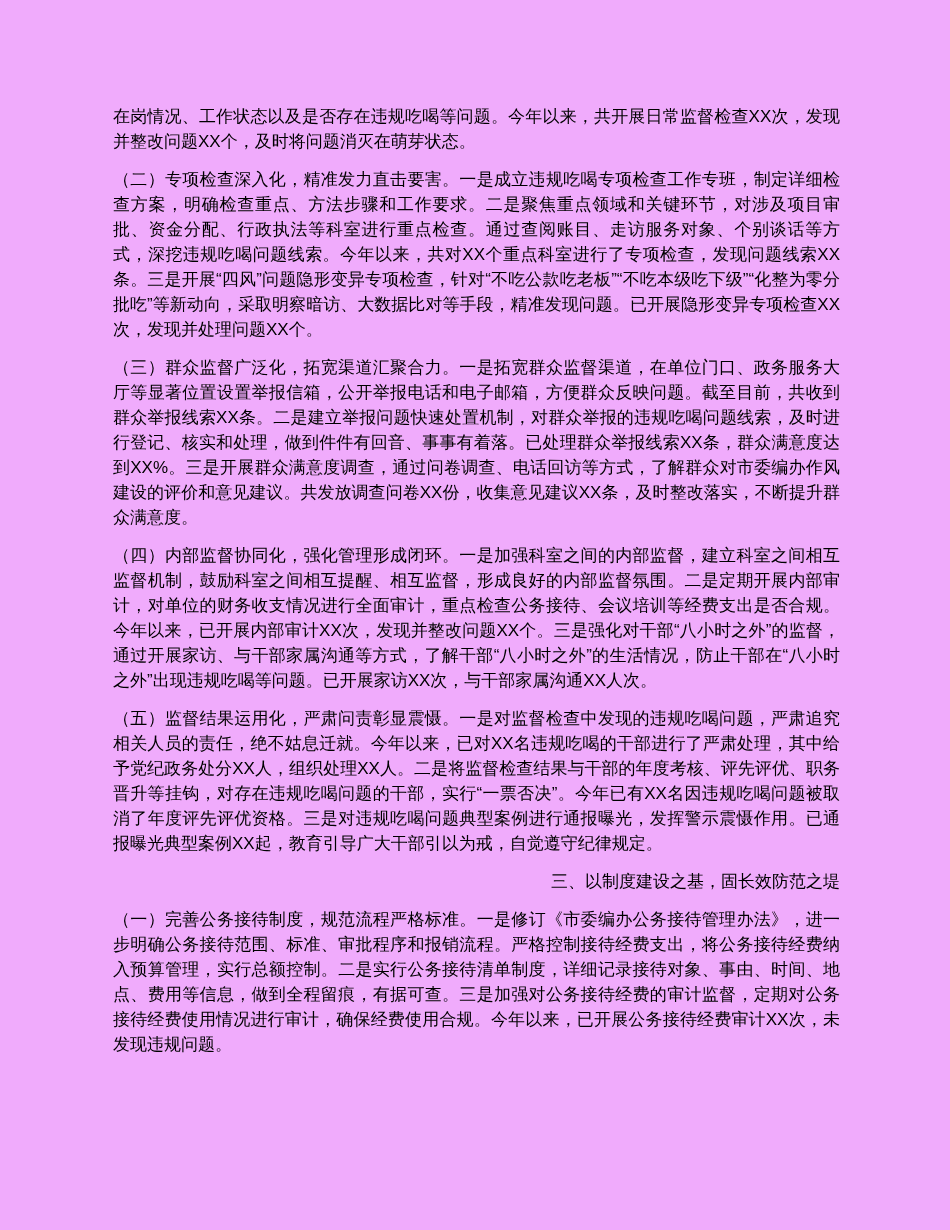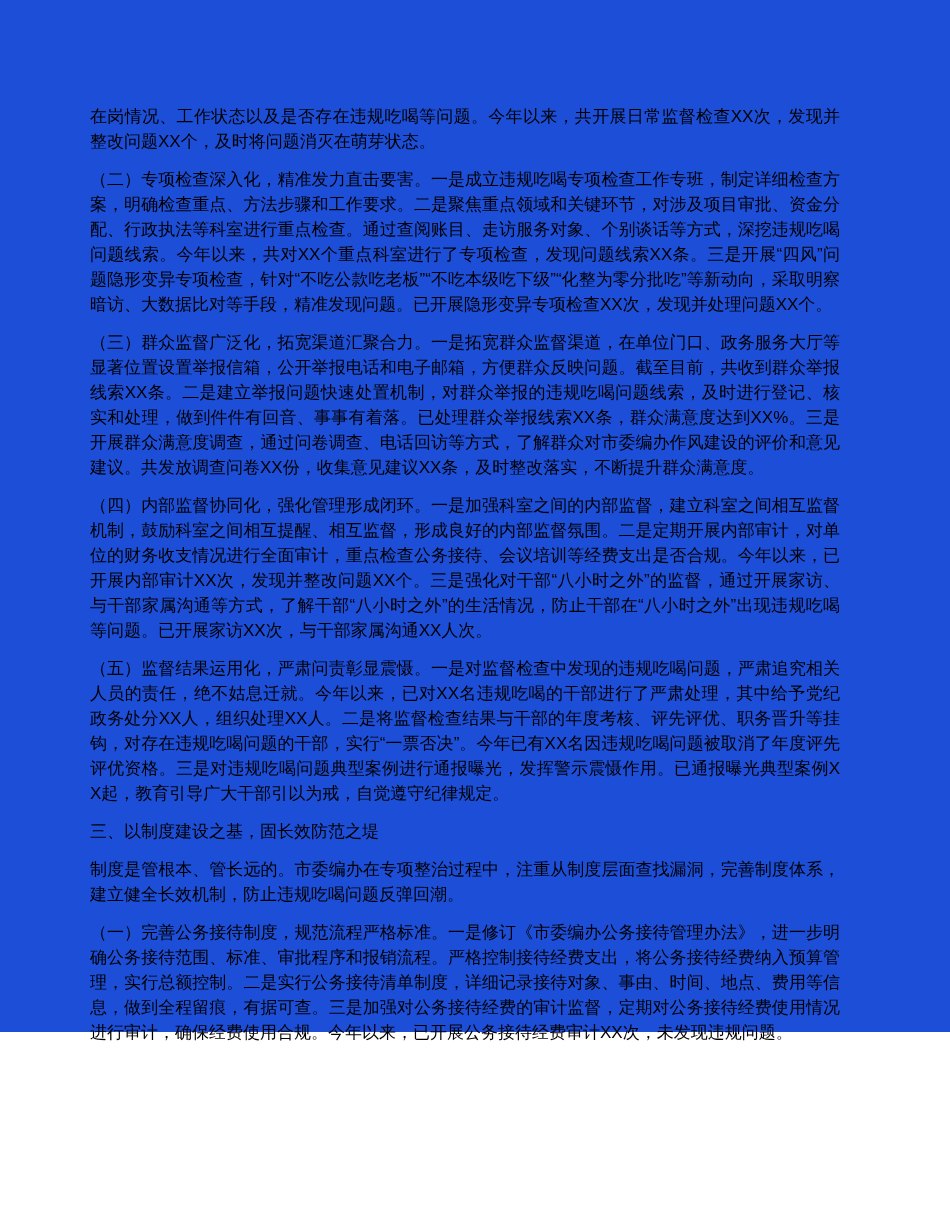--- a/index.html
+++ b/index.html
@@ -10,46 +10,45 @@
   body {
     width: 950px;
     height: 1230px;
     overflow: hidden;
     font-family: "Liberation Sans", "DejaVu Sans", sans-serif;
     color: #000000;
   }
   .page {
     box-sizing: border-box;
     width: 950px;
-    height: 1032px;
-    padding: 104px 110px 60px 90px;
-    background: #1d4ed8;
+    height: 1230px;
+    padding: 104px 110px 60px 113px;
+    background: #f0abfc;
   }
   .doc p {
     margin: 0 0 13px 0;
     font-size: 17px;
     line-height: 25px;
     text-align: justify;
     text-justify: inter-character;
     word-break: break-all;
   }
   .doc p.heading {
-    text-align: left;
+    text-align: right;
   }
   .seg-bold {
     font-weight: normal;
   }
 </style>
 </head>
 <body>
 
 <div class="page">
   <main class="doc">
       <p><span>在岗情况、工作状态以及是否存在违规吃喝等问题。今年以来，共开展日常监督检查XX次，发现并整改问题XX个，及时将问题消灭在萌芽状态。</span></p>
       <p><span>（二）专项检查深入化，精准发力直击要害。</span><span class="seg-bold">一是</span><span>成立违规吃喝专项检查工作专班，制定详细检查方案，明确检查重点、方法步骤和工作要求。</span><span class="seg-bold">二是</span><span>聚焦重点领域和关键环节，对涉及项目审批、资金分配、行政执法等科室进行重点检查。通过查阅账目、走访服务对象、个别谈话等方式，深挖违规吃喝问题线索。今年以来，共对XX个重点科室进行了专项检查，发现问题线索XX条。</span><span class="seg-bold">三是</span><span>开展“四风”问题隐形变异专项检查，针对“不吃公款吃老板”“不吃本级吃下级”“化整为零分批吃”等新动向，采取明察暗访、大数据比对等手段，精准发现问题。已开展隐形变异专项检查XX次，发现并处理问题XX个。</span></p>
       <p><span>（三）群众监督广泛化，拓宽渠道汇聚合力。</span><span class="seg-bold">一是</span><span>拓宽群众监督渠道，在单位门口、政务服务大厅等显著位置设置举报信箱，公开举报电话和电子邮箱，方便群众反映问题。截至目前，共收到群众举报线索XX条。</span><span class="seg-bold">二是</span><span>建立举报问题快速处置机制，对群众举报的违规吃喝问题线索，及时进行登记、核实和处理，做到件件有回音、事事有着落。已处理群众举报线索XX条，群众满意度达到XX%。</span><span class="seg-bold">三是</span><span>开展群众满意度调查，通过问卷调查、电话回访等方式，了解群众对市委编办作风建设的评价和意见建议。共发放调查问卷XX份，收集意见建议XX条，及时整改落实，不断提升群众满意度。</span></p>
       <p><span>（四）内部监督协同化，强化管理形成闭环。</span><span class="seg-bold">一是</span><span>加强科室之间的内部监督，建立科室之间相互监督机制，鼓励科室之间相互提醒、相互监督，形成良好的内部监督氛围。</span><span class="seg-bold">二是</span><span>定期开展内部审计，对单位的财务收支情况进行全面审计，重点检查公务接待、会议培训等经费支出是否合规。今年以来，已开展内部审计XX次，发现并整改问题XX个。</span><span class="seg-bold">三是</span><span>强化对干部“八小时之外”的监督，通过开展家访、与干部家属沟通等方式，了解干部“八小时之外”的生活情况，防止干部在“八小时之外”出现违规吃喝等问题。已开展家访XX次，与干部家属沟通XX人次。</span></p>
       <p><span>（五）监督结果运用化，严肃问责彰显震慑。</span><span class="seg-bold">一是</span><span>对监督检查中发现的违规吃喝问题，严肃追究相关人员的责任，绝不姑息迁就。今年以来，已对XX名违规吃喝的干部进行了严肃处理，其中给予党纪政务处分XX人，组织处理XX人。</span><span class="seg-bold">二是</span><span>将监督检查结果与干部的年度考核、评先评优、职务晋升等挂钩，对存在违规吃喝问题的干部，实行“一票否决”。今年已有XX名因违规吃喝问题被取消了年度评先评优资格。</span><span class="seg-bold">三是</span><span>对违规吃喝问题典型案例进行通报曝光，发挥警示震慑作用。已通报曝光典型案例XX起，教育引导广大干部引以为戒，自觉遵守纪律规定。</span></p>
       <p class="heading"><span>三、以制度建设之基，固长效防范之堤</span></p>
-      <p><span>制度是管根本、管长远的。市委编办在专项整治过程中，注重从制度层面查找漏洞，完善制度体系，建立健全长效机制，防止违规吃喝问题反弹回潮。</span></p>
       <p><span>（一）完善公务接待制度，规范流程严格标准。</span><span class="seg-bold">一是</span><span>修订《市委编办公务接待管理办法》，进一步明确公务接待范围、标准、审批程序和报销流程。严格控制接待经费支出，将公务接待经费纳入预算管理，实行总额控制。</span><span class="seg-bold">二是</span><span>实行公务接待清单制度，详细记录接待对象、事由、时间、地点、费用等信息，做到全程留痕，有据可查。</span><span class="seg-bold">三是</span><span>加强对公务接待经费的审计监督，定期对公务接待经费使用情况进行审计，确保经费使用合规。今年以来，已开展公务接待经费审计XX次，未发现违规问题。</span></p>
     </main>
 </div>
 
 </body></html>

